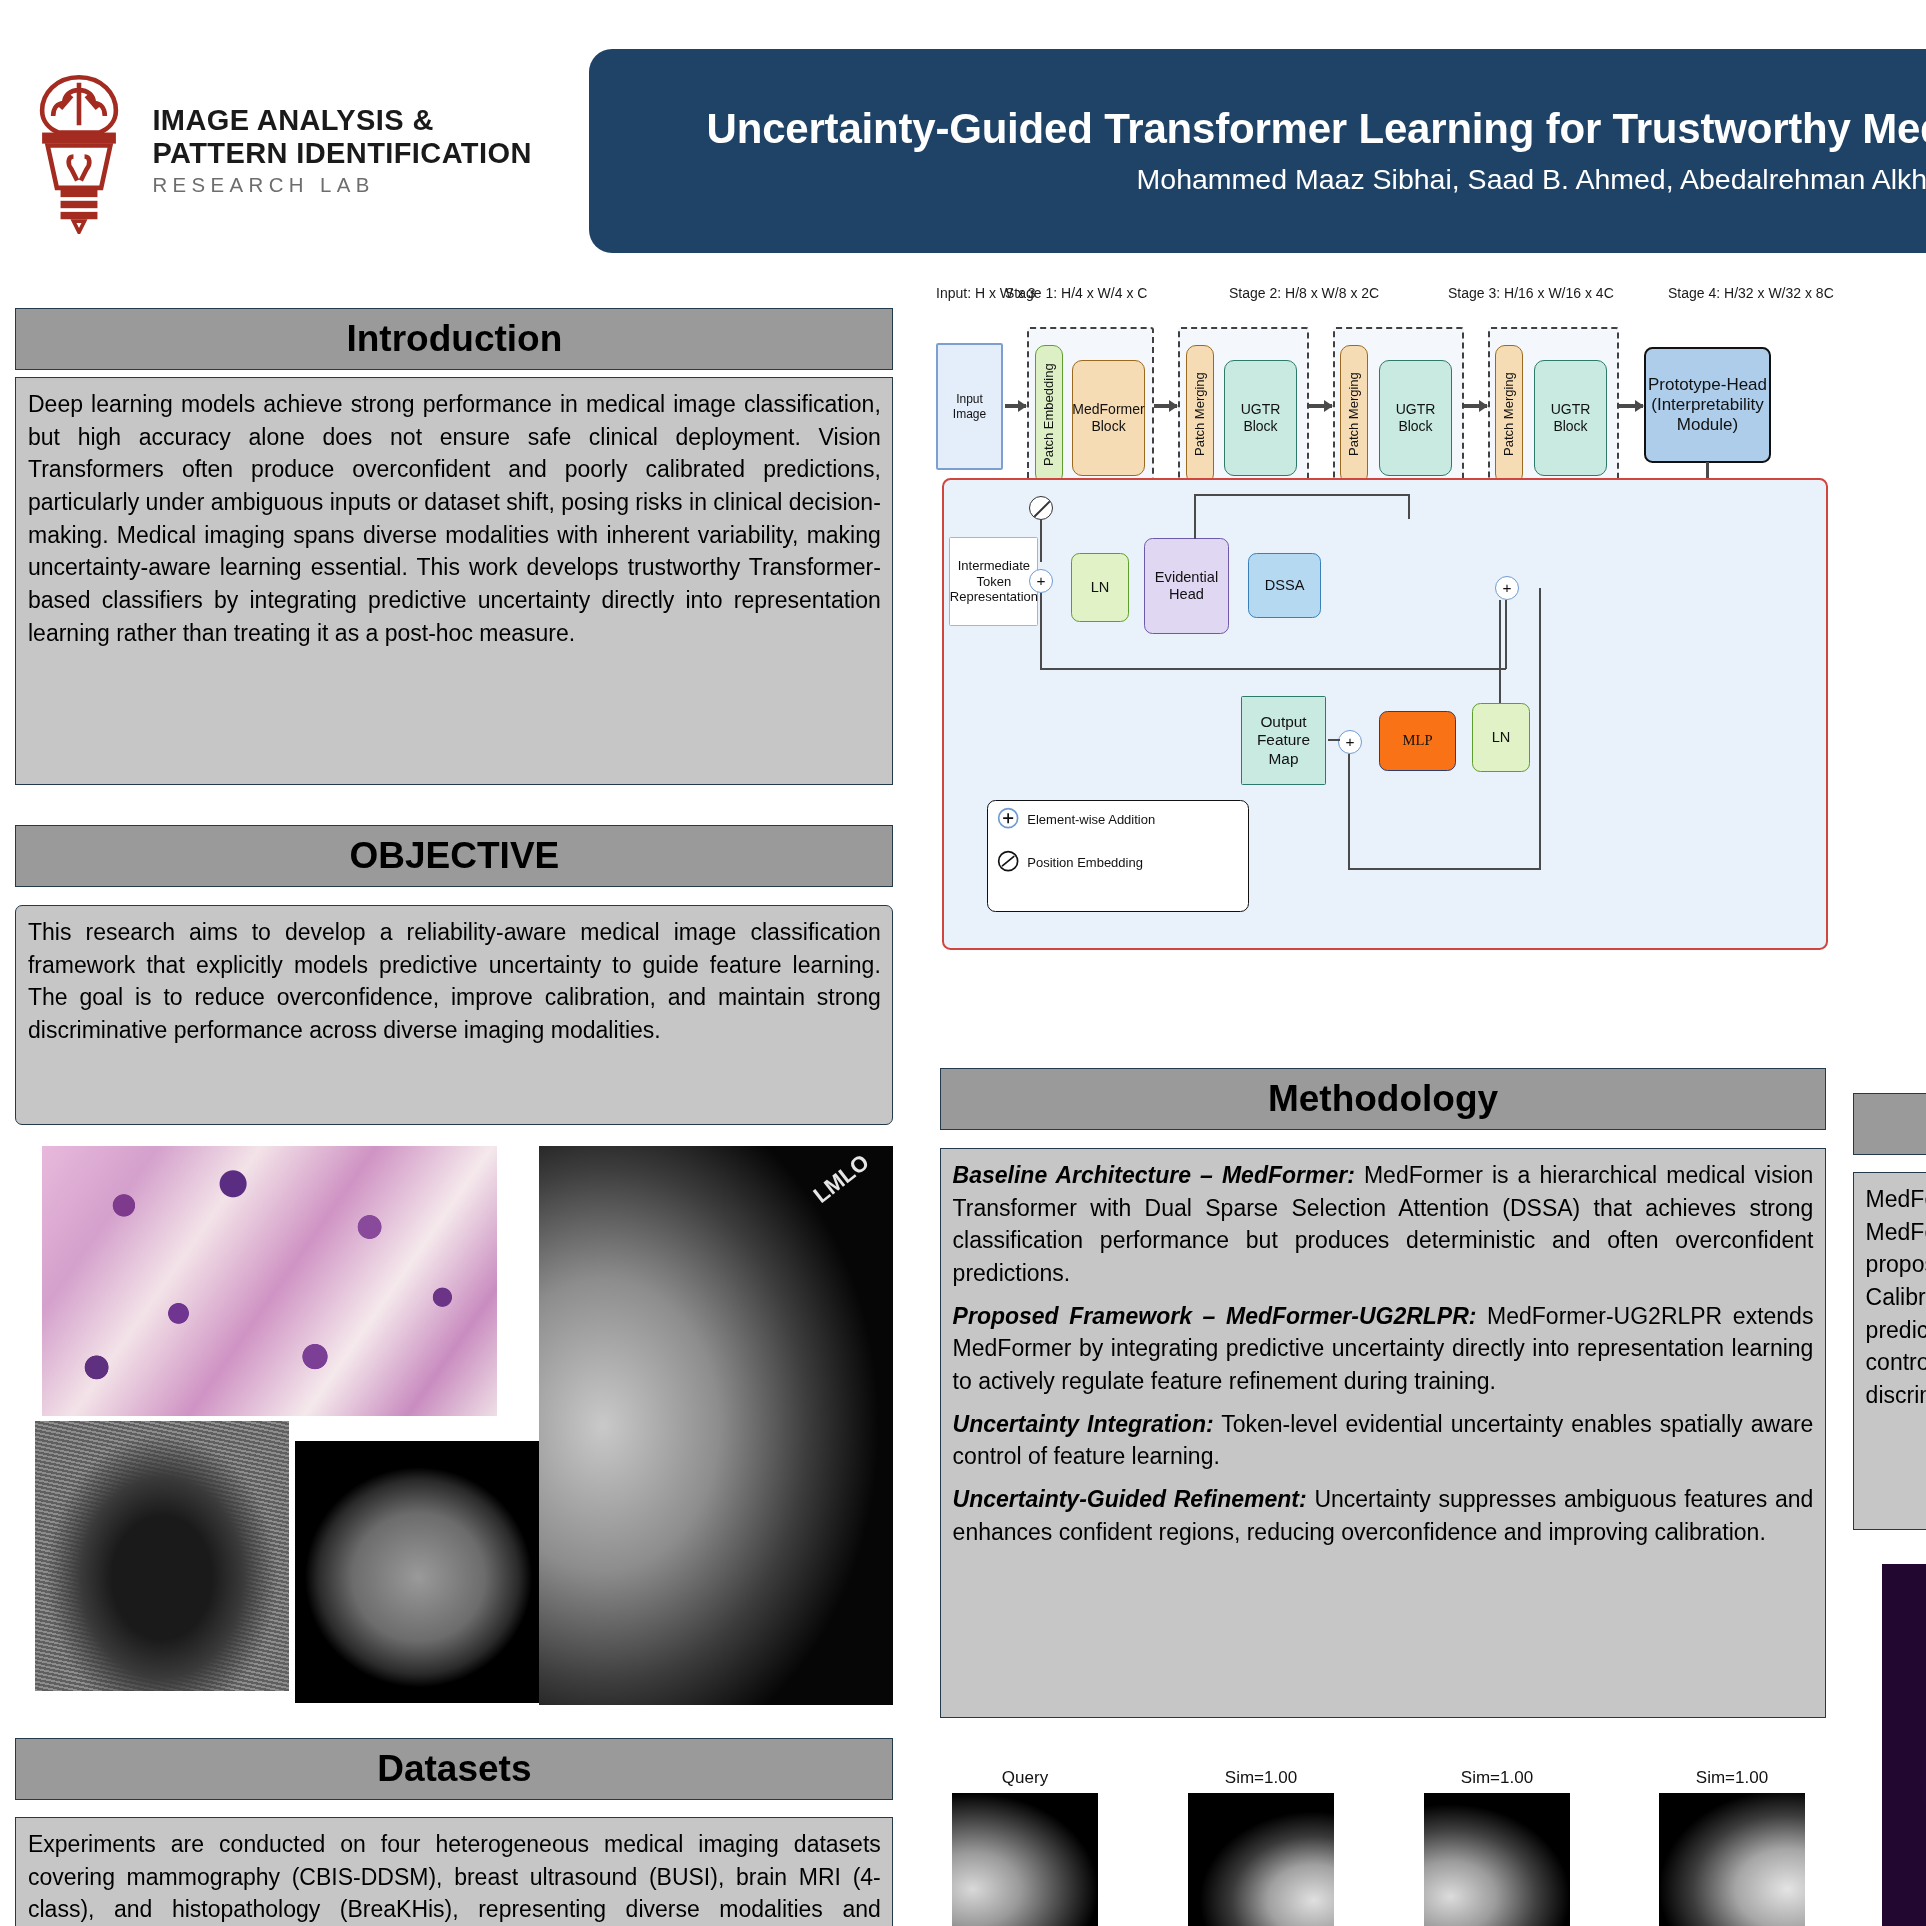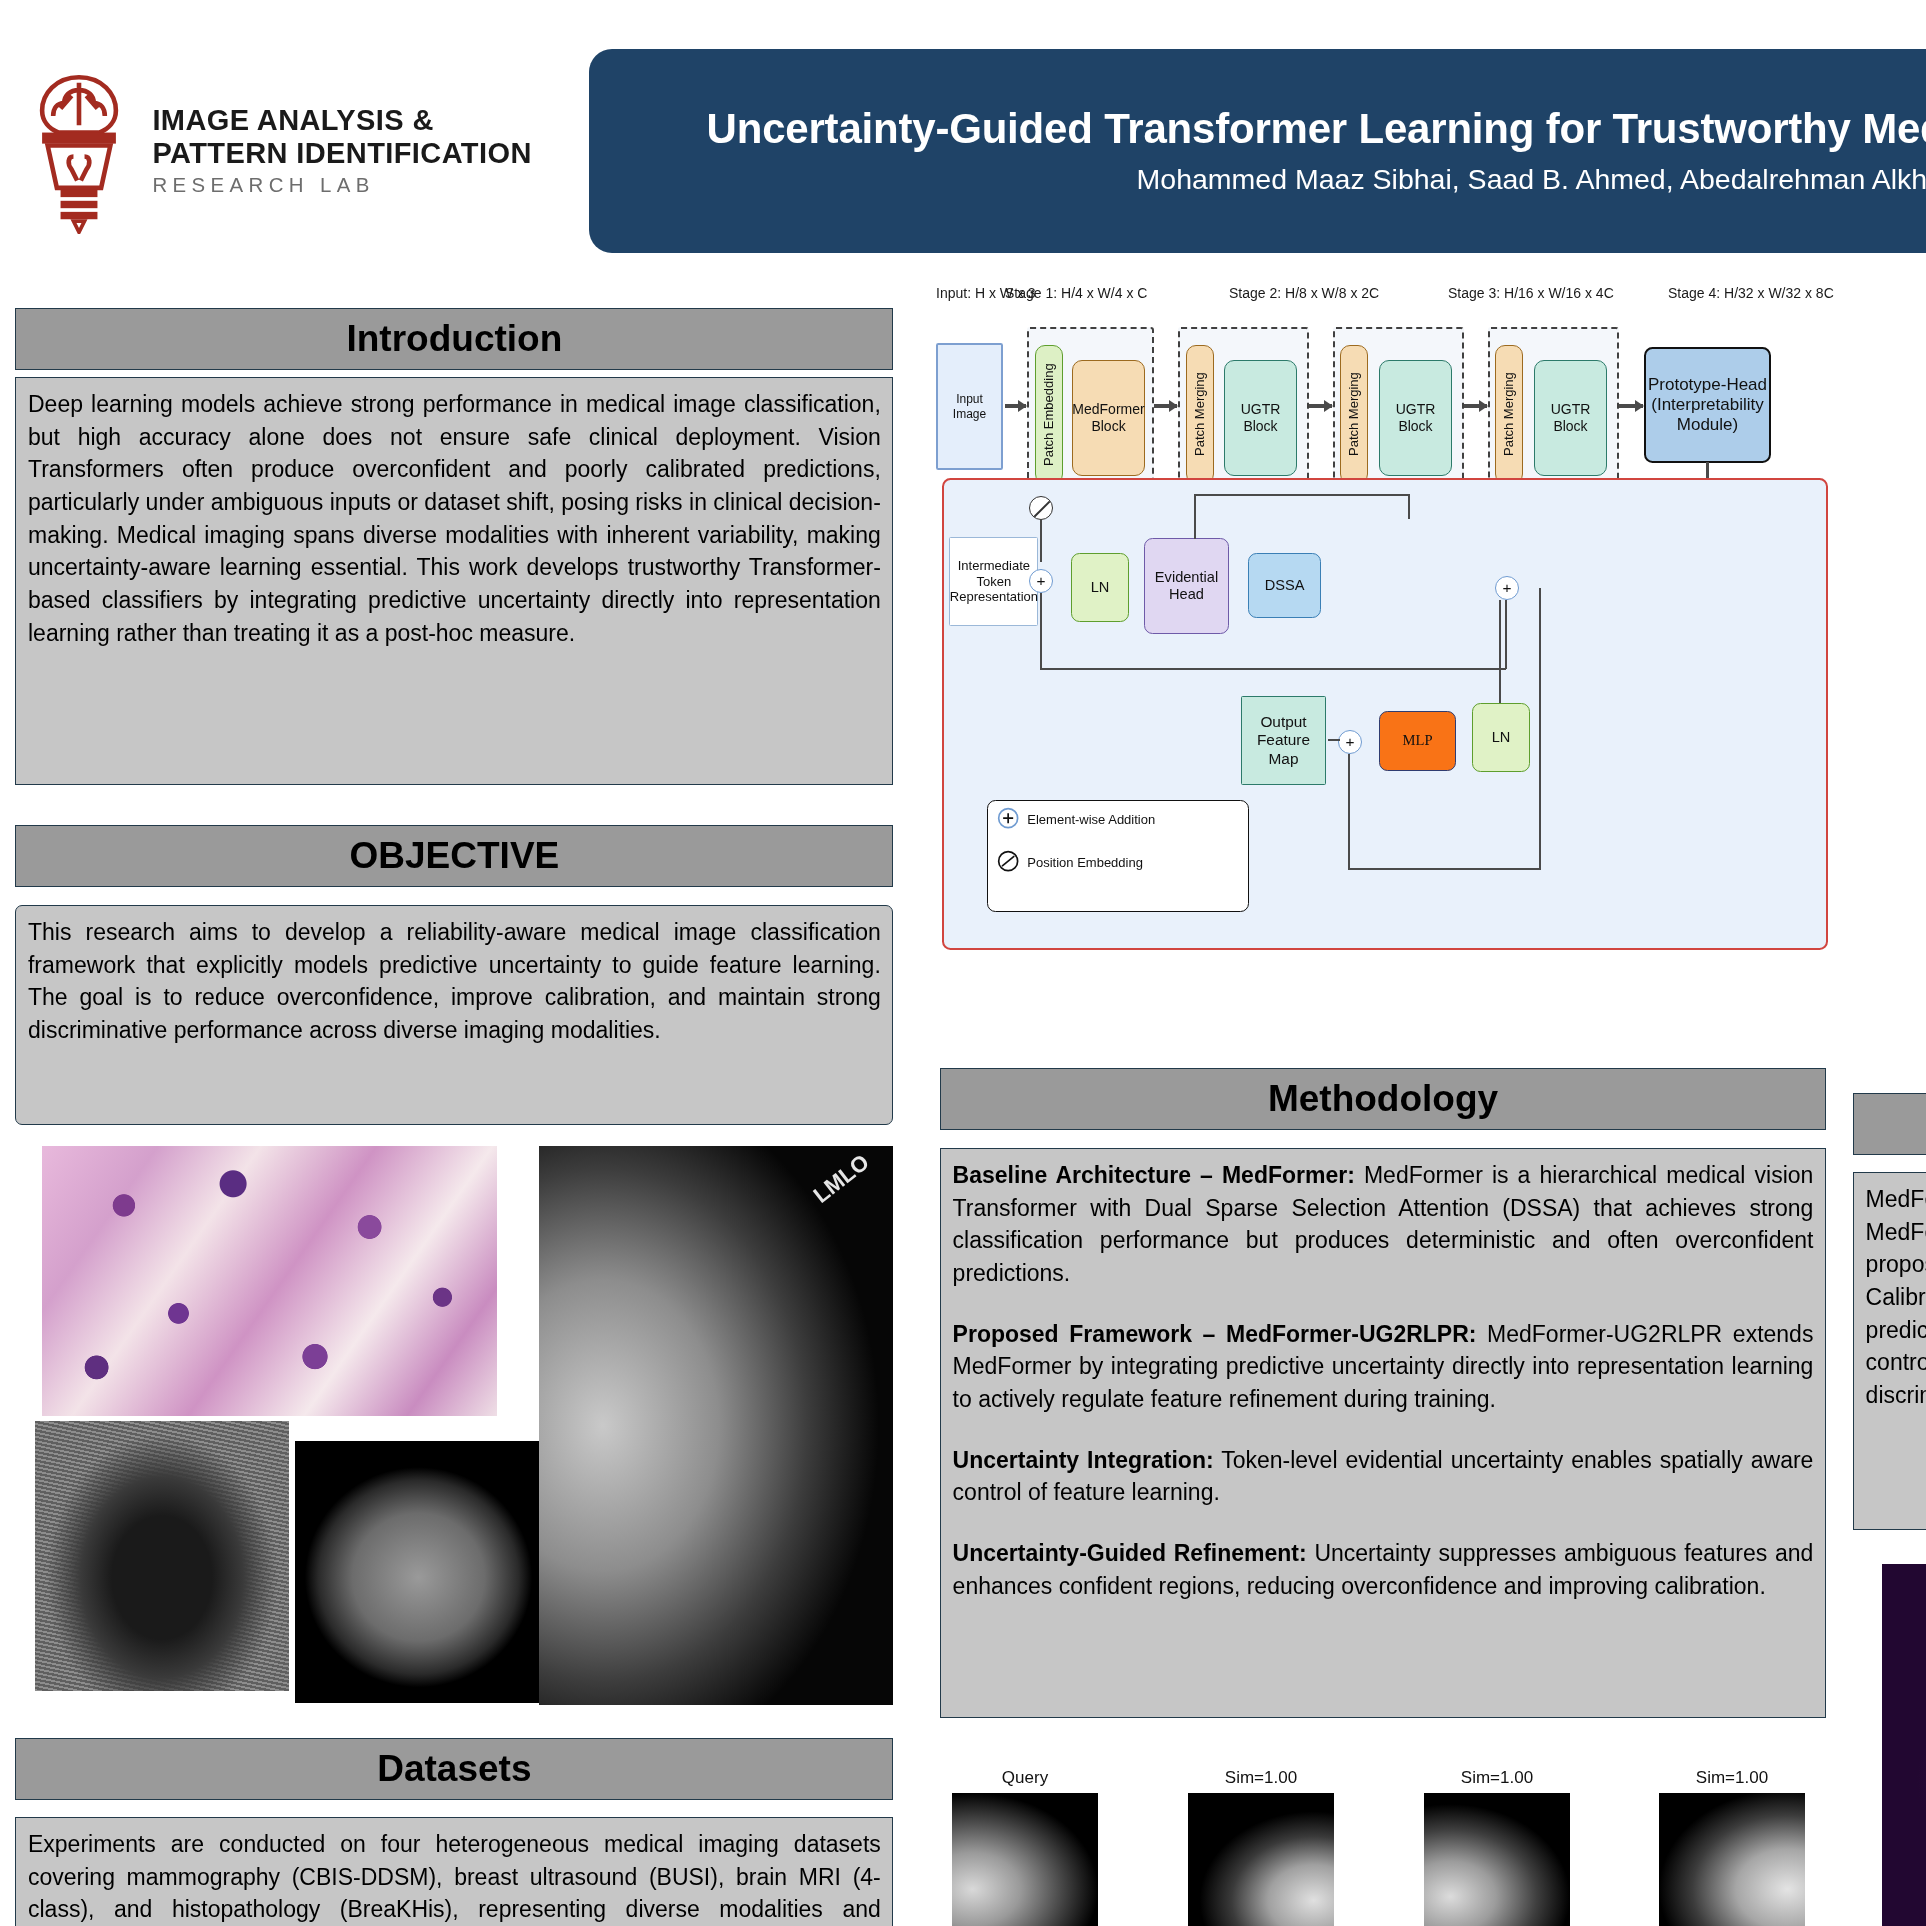--- a/index.html
+++ b/index.html
@@ -49,22 +49,22 @@
   .sec-body {
     position: absolute; background: #c6c6c6;
     border: 1.9px solid #223a4a;
     padding: 10px 11.6px;
   }
   .sec-body p {
     font-size: 23px; line-height: 1.42; color: #000;
     text-align: justify; text-justify: inter-word;
     font-family: "Liberation Sans", sans-serif;
   }
-  .sec-body p + p { margin-top: 28px; }
-  .sec-body b { font-weight: bold; }
+  .sec-body p + p { margin-top: 10px; }
+  .sec-body b { font-weight: bold; font-style: italic; }
 
   
   .img-histo {
     position: absolute; left: 42px; top: 1146px; width: 455px; height: 270px;
     background:
       radial-gradient(circle at 18% 22%, #7e3b8e 0 10.8px, transparent 11.6px),
       radial-gradient(circle at 42% 14%, #5a2d82 0 13px, transparent 14px),
       radial-gradient(circle at 72% 30%, #8a4a9c 0 11.6px, transparent 12.3px),
       radial-gradient(circle at 30% 62%, #6f3591 0 10px, transparent 10.8px),
       radial-gradient(circle at 60% 78%, #7c3f96 0 12.3px, transparent 13px),

